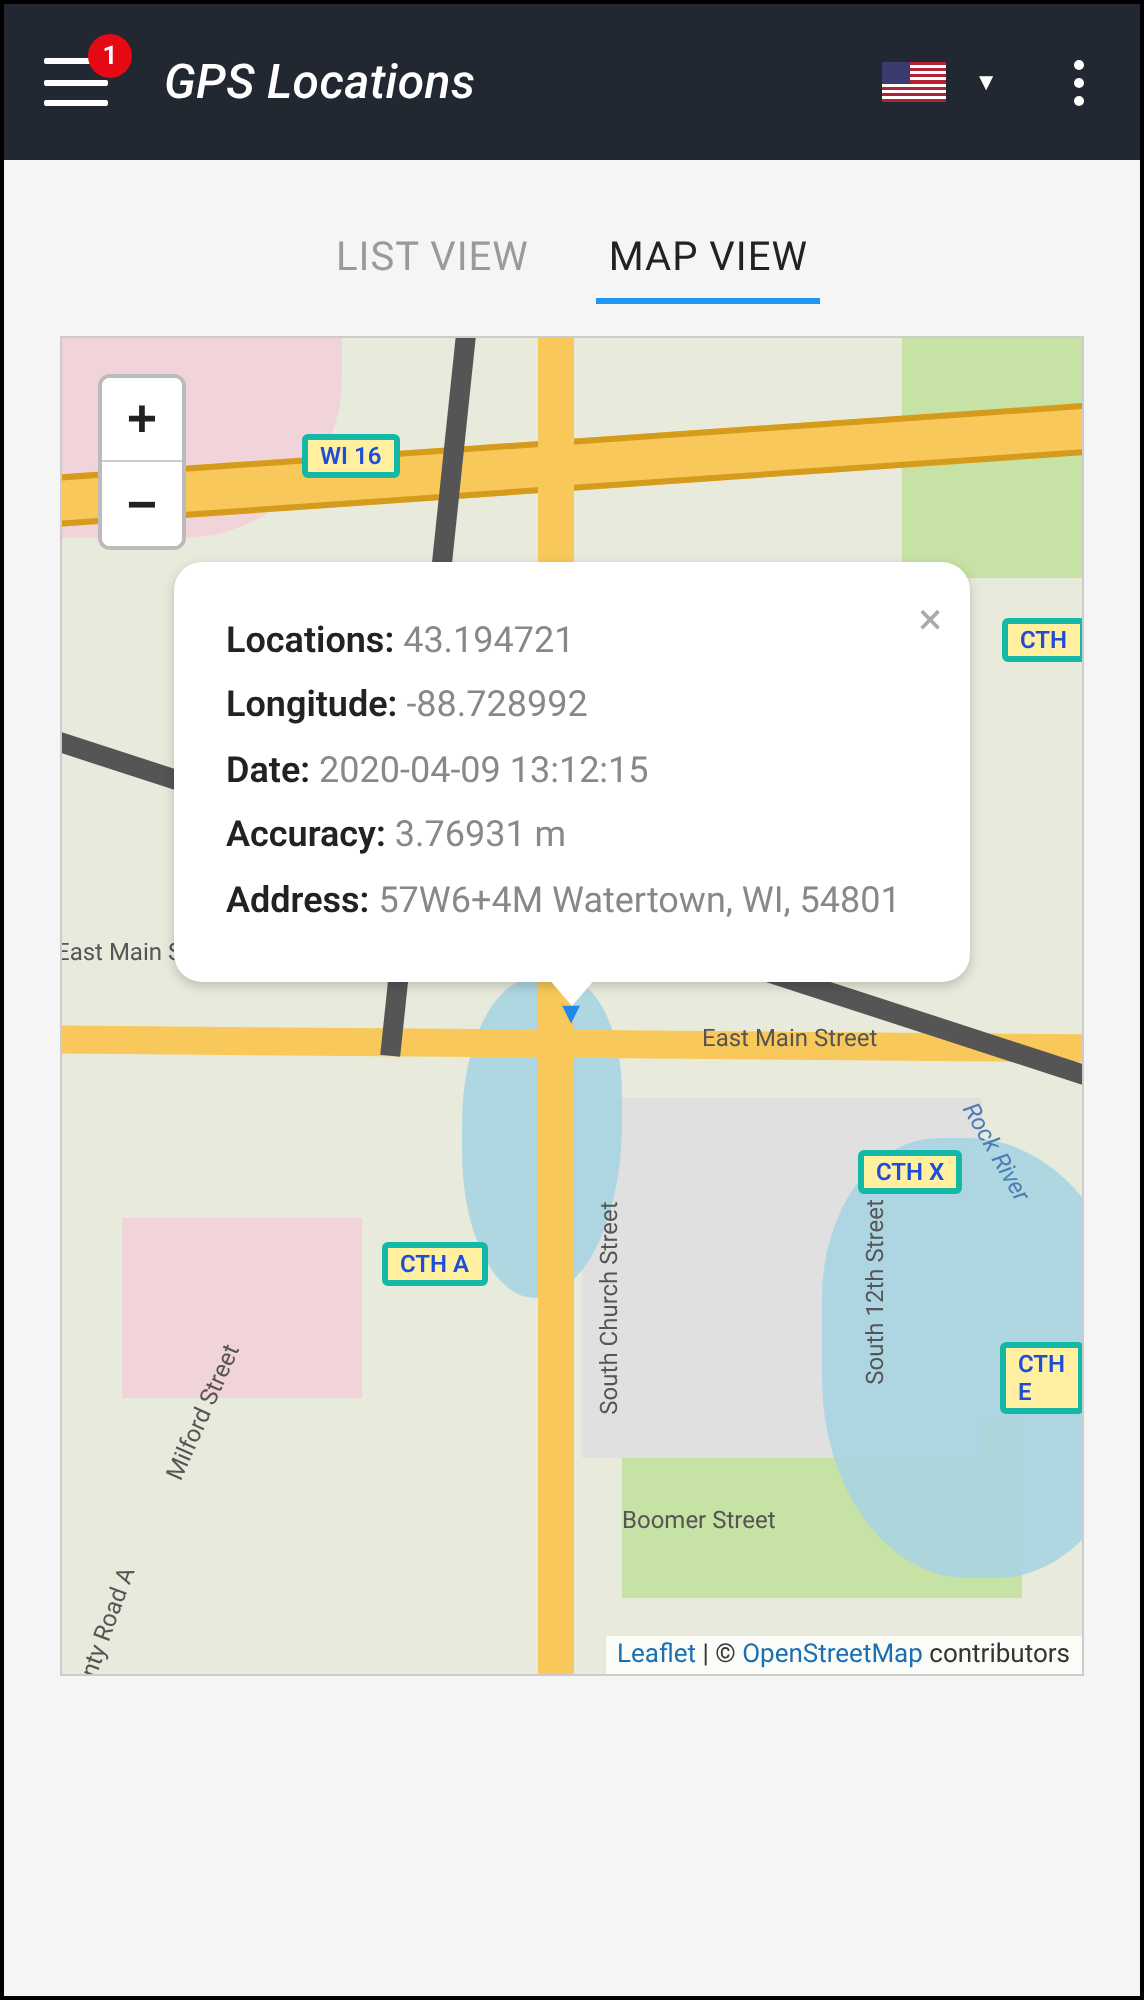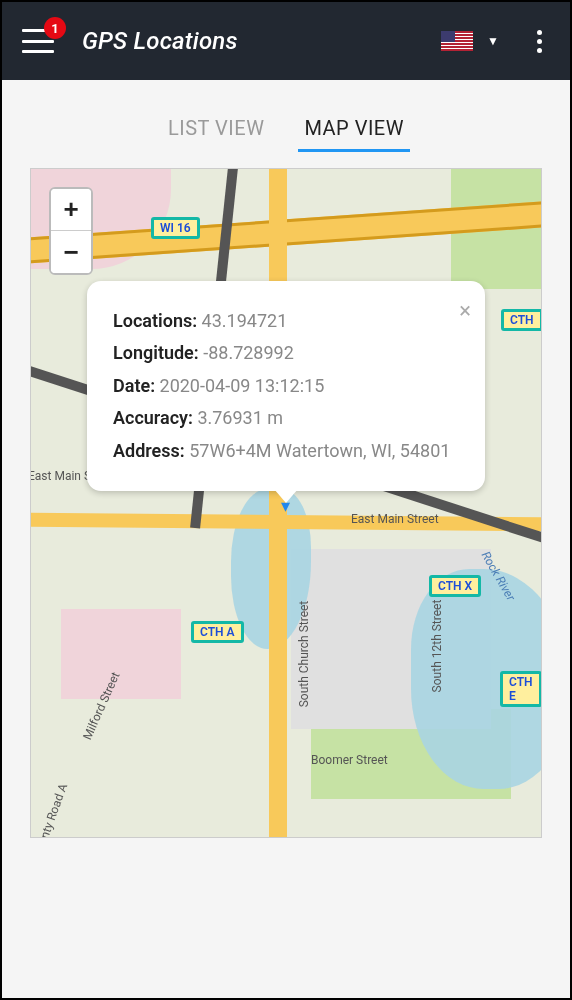--- a/index.html
+++ b/index.html
@@ -266,14 +266,17 @@
     <div class="popup">
       <div class="close">×</div>
       <div class="row"><span>Locations:</span> <span class="val">43.194721</span></div>
       <div class="row"><span>Longitude:</span> <span class="val">-88.728992</span></div>
       <div class="row"><span>Date:</span> <span class="val">2020-04-09 13:12:15</span></div>
       <div class="row"><span>Accuracy:</span> <span class="val">3.76931 m</span></div>
       <div class="row"><span>Address:</span> <span class="val">57W6+4M Watertown, WI, 54801</span></div>
       <div class="popup-tip"></div>
     </div>
 
+    <div class="attrib">
+      <a>Leaflet</a><span> | © </span><a>OpenStreetMap</a><span> contributors</span>
+    </div>
   </div>
 </div>
 
 </body></html>

